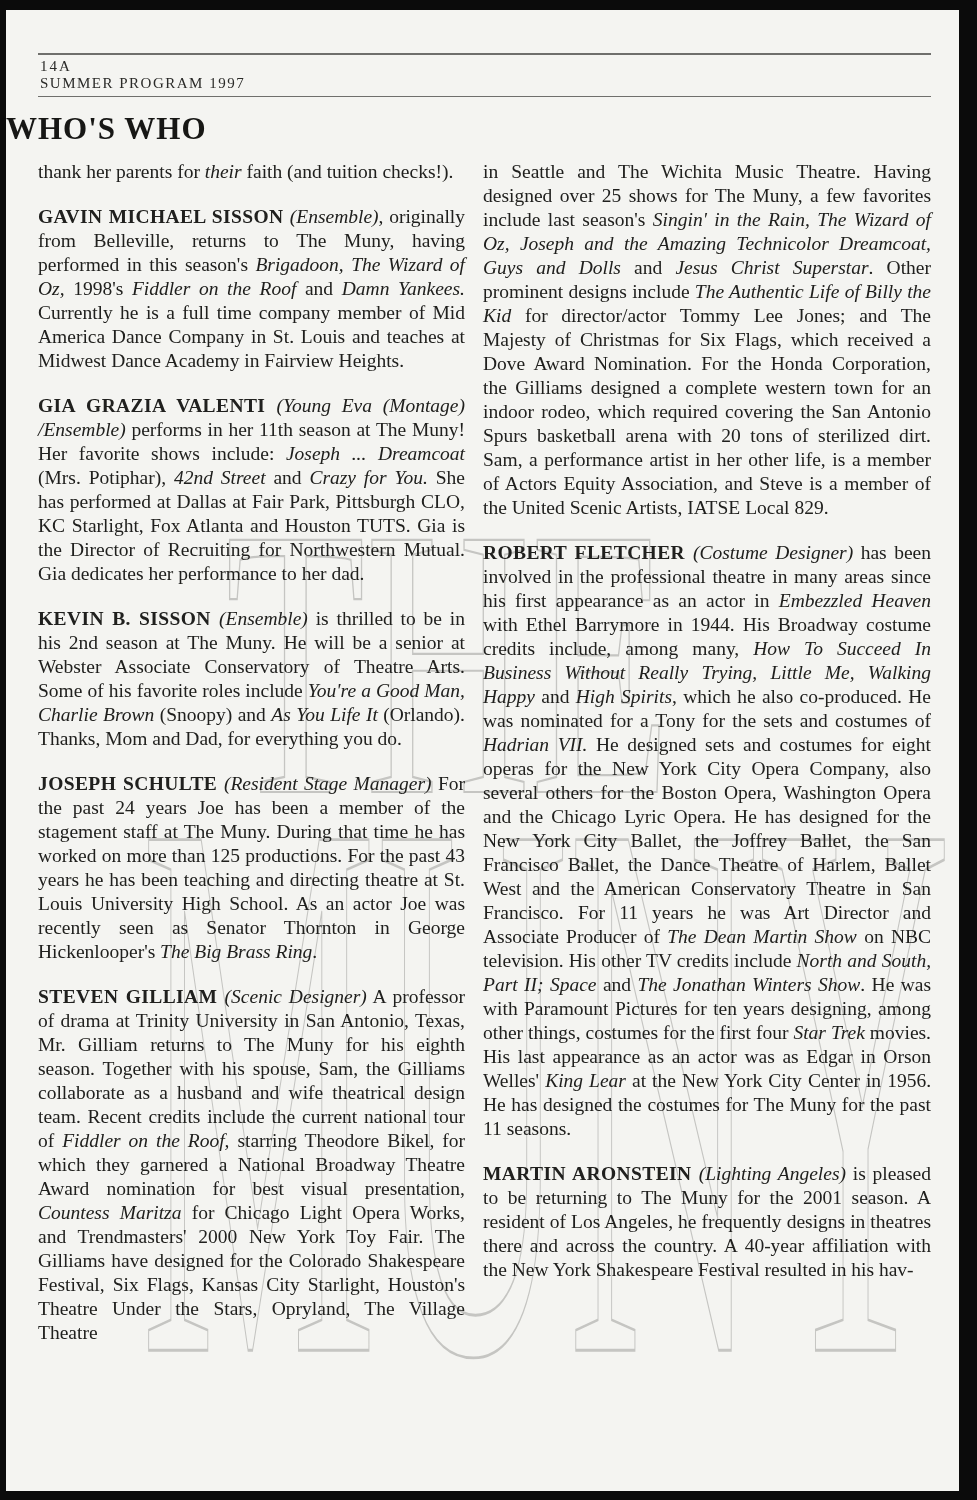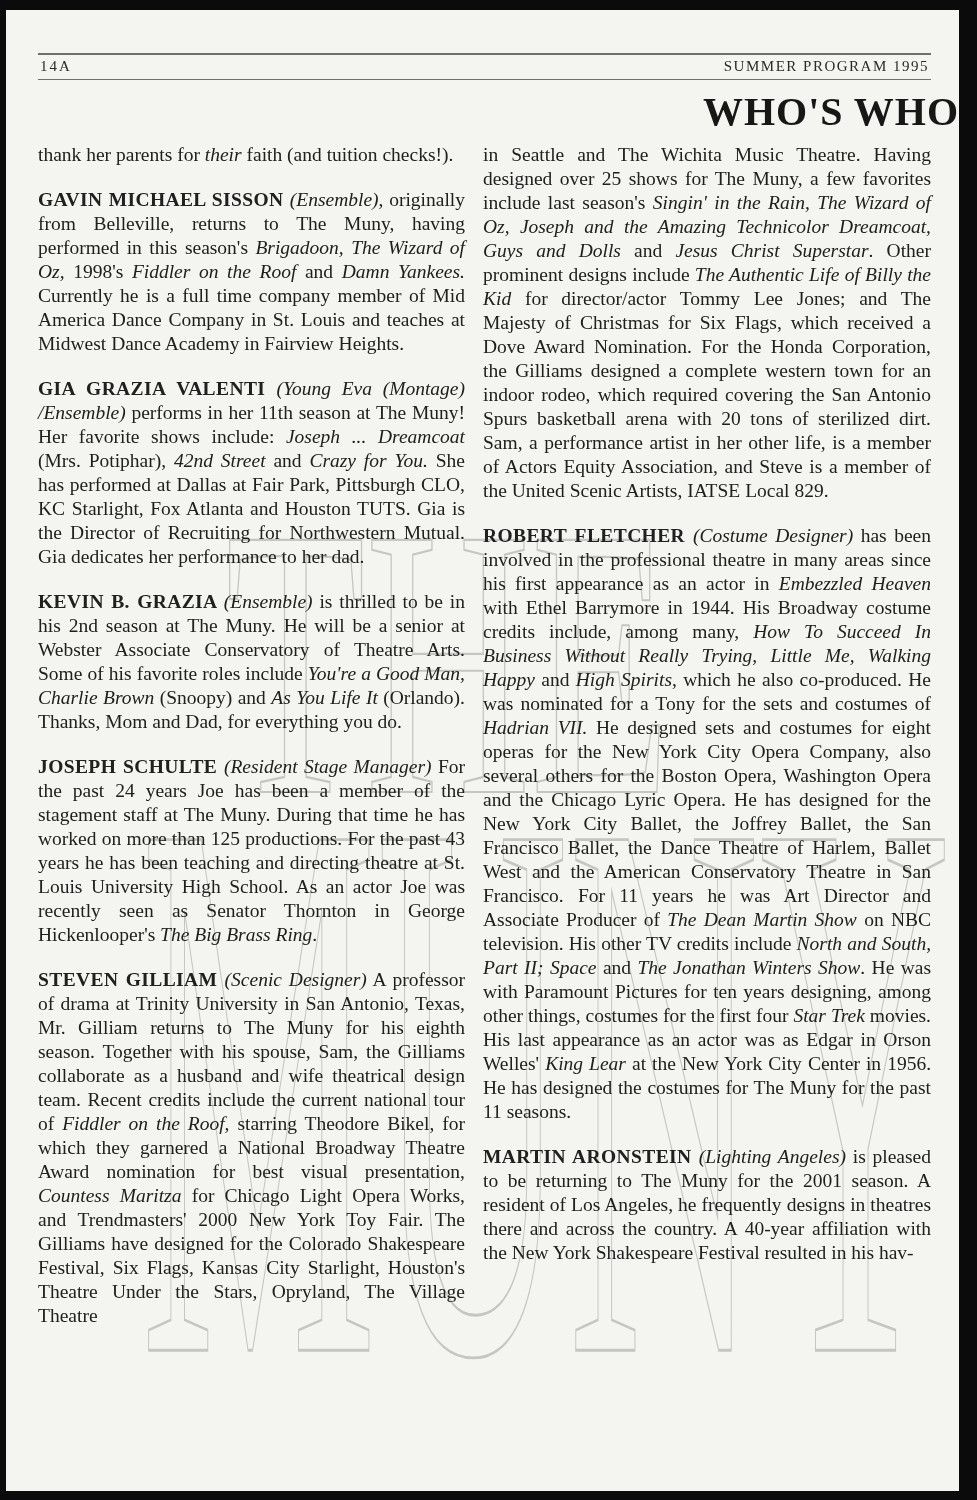--- a/index.html
+++ b/index.html
@@ -19,32 +19,33 @@
   }
   .header-row{
     margin:43px 28px 0 32px;
     border-top:2px solid #6f6f6c;
     border-bottom:1px solid #6f6f6c;
     display:flex;
     justify-content:space-between;
     align-items:baseline;
     padding:3px 2px 4px 2px;
     color:#2a2a28;
+    flex-direction:column;
   }
   .page-number{
     font-size:15px;
     letter-spacing:2px;
   }
   .program-title{
     font-size:15px;
     letter-spacing:1.5px;
   }
   .section-title{
-    text-align:right;
-    font-size:40px;
+    text-align:left;
+    font-size:31px;
     font-weight:bold;
     letter-spacing:1px;
     color:#171715;
     margin-top:14px;
     line-height:36px;
   }
   .columns{
     position:relative;
     z-index:2;
     display:flex;
@@ -86,31 +87,31 @@
 
   <svg class="watermark" width="953" height="1481" viewBox="0 0 953 1481" aria-hidden="true">
     <text x="442" y="782" font-size="385" text-anchor="middle" textLength="445" lengthAdjust="spacingAndGlyphs">THE</text>
     <g transform="scale(1,1.3)">
       <text x="540" y="1031" font-size="600" text-anchor="middle" textLength="810" lengthAdjust="spacingAndGlyphs">MUNY</text>
     </g>
   </svg>
 
   <div class="header-row">
     <span class="page-number">14A</span>
-    <span class="program-title">SUMMER PROGRAM 1995</span>
+    <span class="program-title">SUMMER PROGRAM 1997</span>
   </div>
 
   <div class="section-title">WHO'S WHO</div>
 
   <div class="columns">
     <div class="col col-left">
         <p><span>thank her parents for </span><i>their</i><span> faith (and tuition checks!).</span></p>
         <p><b>GAVIN MICHAEL SISSON </b><i>(Ensemble)</i><span>, originally from Belleville, returns to The Muny, having performed in this season's </span><i>Brigadoon, The Wizard of Oz,</i><span> 1998's </span><i>Fiddler on the Roof</i><span> and </span><i>Damn Yankees.</i><span>  Currently he is a full time company member of Mid America Dance Company in St. Louis and teaches at Midwest Dance Academy in Fairview Heights.</span></p>
         <p><b>GIA GRAZIA VALENTI </b><i>(Young Eva (Montage) /Ensemble)</i><span> performs in her 11th season at The Muny! Her favorite shows include: </span><i>Joseph ... Dreamcoat</i><span> (Mrs. Potiphar), </span><i>42nd Street</i><span> and </span><i>Crazy for You.</i><span> She has performed at Dallas at Fair Park, Pittsburgh CLO, KC Starlight, Fox Atlanta and Houston TUTS. Gia is the Director of Recruiting for Northwestern Mutual. Gia dedicates her performance to her dad.</span></p>
-        <p><b>KEVIN B. GRAZIA </b><i>(Ensemble)</i><span> is thrilled to be in his 2nd season at The Muny. He will be a senior at Webster Associate Conservatory of Theatre Arts. Some of his favorite roles include </span><i>You're a Good Man, Charlie Brown</i><span> (Snoopy) and </span><i>As You Life It</i><span> (Orlando). Thanks, Mom and Dad, for everything you do.</span></p>
+        <p><b>KEVIN B. SISSON </b><i>(Ensemble)</i><span> is thrilled to be in his 2nd season at The Muny. He will be a senior at Webster Associate Conservatory of Theatre Arts. Some of his favorite roles include </span><i>You're a Good Man, Charlie Brown</i><span> (Snoopy) and </span><i>As You Life It</i><span> (Orlando). Thanks, Mom and Dad, for everything you do.</span></p>
         <p><b>JOSEPH SCHULTE </b><i>(Resident Stage Manager)</i><span> For the past 24 years Joe has been a member of the stagement staff at The Muny. During that time he has worked on more than 125 productions. For the past 43 years he has been teaching and directing theatre at St. Louis University High School. As an actor Joe was recently seen as Senator Thornton in George Hickenlooper's </span><i>The Big Brass Ring</i><span>.</span></p>
         <p><b>STEVEN GILLIAM </b><i>(Scenic Designer)</i><span> A professor of drama at Trinity University in San Antonio, Texas, Mr. Gilliam returns to The Muny for his eighth season.  Together with his spouse, Sam, the Gilliams collaborate as a husband and wife theatrical design team.  Recent credits include the current national tour of </span><i>Fiddler on the Roof,</i><span> starring Theodore Bikel, for which they garnered a National Broadway Theatre Award nomination for best visual presentation, </span><i>Countess Maritza</i><span>  for Chicago Light Opera Works, and Trendmasters' 2000 New York Toy Fair.  The Gilliams have designed for the Colorado Shakespeare Festival, Six Flags, Kansas City Starlight, Houston's Theatre Under the Stars, Opryland, The Village Theatre</span></p>
       </div>
     <div class="col col-right">
         <p><span>in Seattle and The Wichita Music Theatre. Having designed over 25 shows for The Muny, a few favorites include last season's </span><i>Singin' in the Rain, The Wizard of Oz, Joseph and the Amazing Technicolor Dreamcoat, Guys and Dolls</i><span> and </span><i>Jesus Christ Superstar</i><span>.  Other prominent designs include </span><i>The Authentic Life of Billy the Kid</i><span> for director/actor Tommy Lee Jones; and The Majesty of Christmas for Six Flags, which received a Dove Award Nomination.  For the Honda Corporation, the Gilliams designed a complete western town for an indoor rodeo, which required covering the San Antonio Spurs basketball arena with 20 tons of sterilized dirt.  Sam, a performance artist in her other life, is a member of Actors Equity Association, and Steve is a member of the United Scenic Artists, IATSE Local 829.</span></p>
         <p><b>ROBERT FLETCHER </b><i>(Costume Designer)</i><span> has been involved in the professional theatre in many areas since his first appearance as an actor in </span><i>Embezzled Heaven</i><span> with Ethel Barrymore in 1944. His Broadway costume credits include, among many, </span><i>How To Succeed In Business Without Really Trying, Little Me, Walking Happy</i><span> and </span><i>High Spirits</i><span>, which he also co-produced. He was nominated for a Tony for the sets and costumes of </span><i>Hadrian VII.</i><span> He designed sets and costumes for eight operas for the New York City Opera Company, also several others for the Boston Opera, Washington Opera and the Chicago Lyric Opera. He has designed for the New York City Ballet, the Joffrey Ballet, the San Francisco Ballet, the Dance Theatre of Harlem, Ballet West and the American Conservatory Theatre in San Francisco. For 11 years he was Art Director and Associate Producer of </span><i>The Dean Martin Show</i><span> on NBC television. His other TV credits include </span><i>North and South, Part II; Space</i><span> and </span><i>The Jonathan Winters Show</i><span>. He was with Paramount Pictures for ten years designing, among other things, costumes for the first four </span><i>Star Trek</i><span> movies. His last appearance as an actor was as Edgar in Orson Welles' </span><i>King Lear</i><span> at the New York City Center in 1956. He has designed the costumes for The Muny for the past 11 seasons.</span></p>
         <p><b>MARTIN ARONSTEIN </b><i>(Lighting Angeles)</i><span> is pleased to be returning to The Muny for the 2001 season. A resident of Los Angeles, he frequently designs in theatres there and across the country. A 40-year affiliation with the New York Shakespeare Festival resulted in his hav-</span></p>
       </div>
   </div>
 

